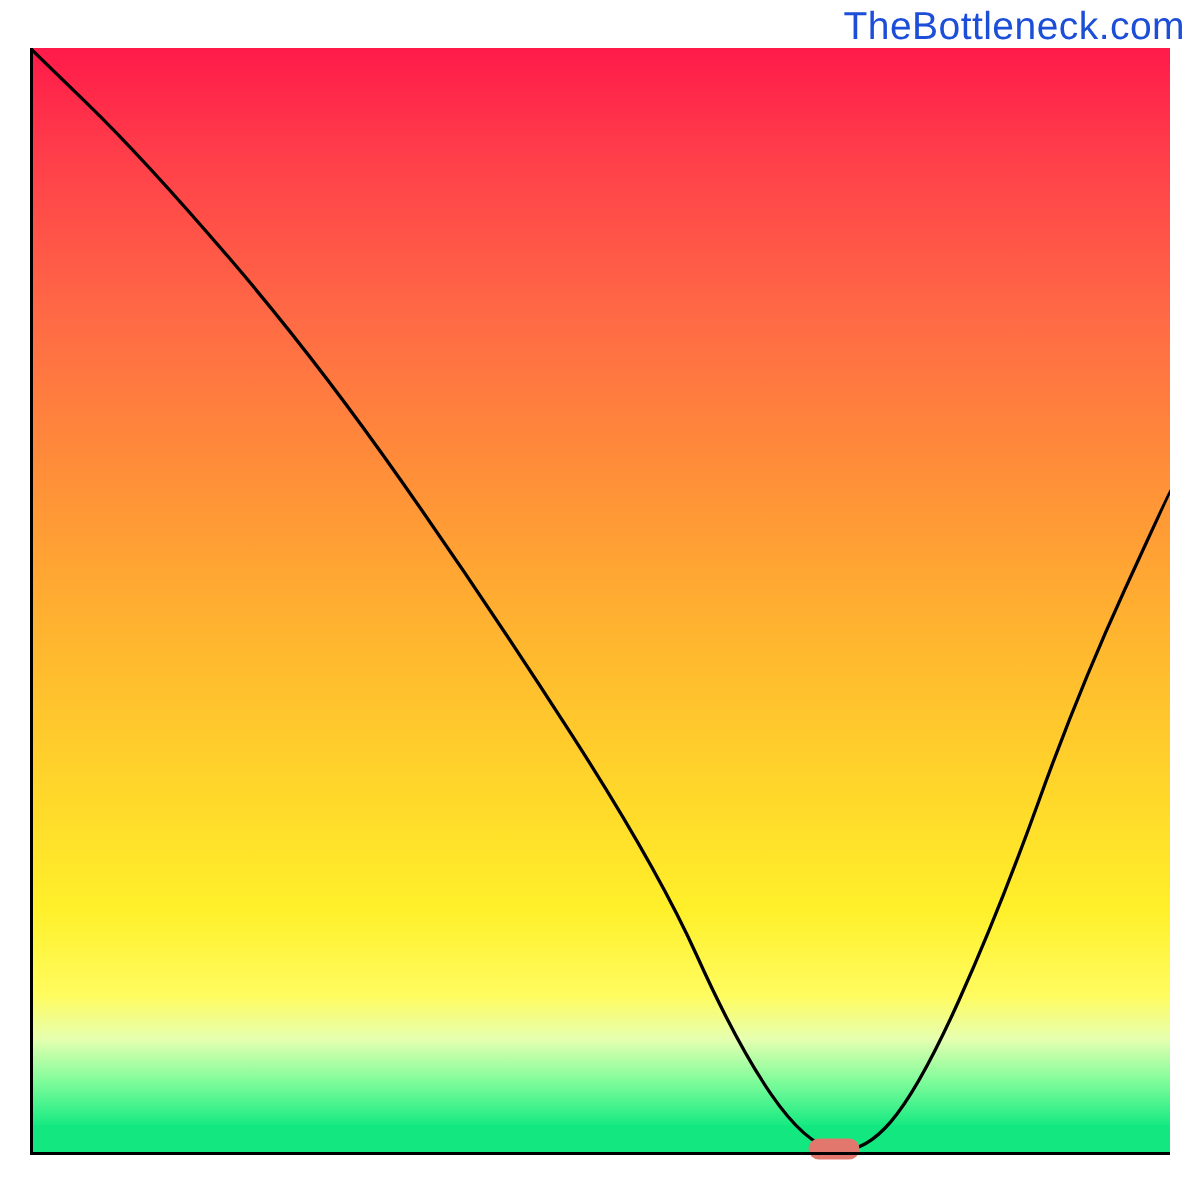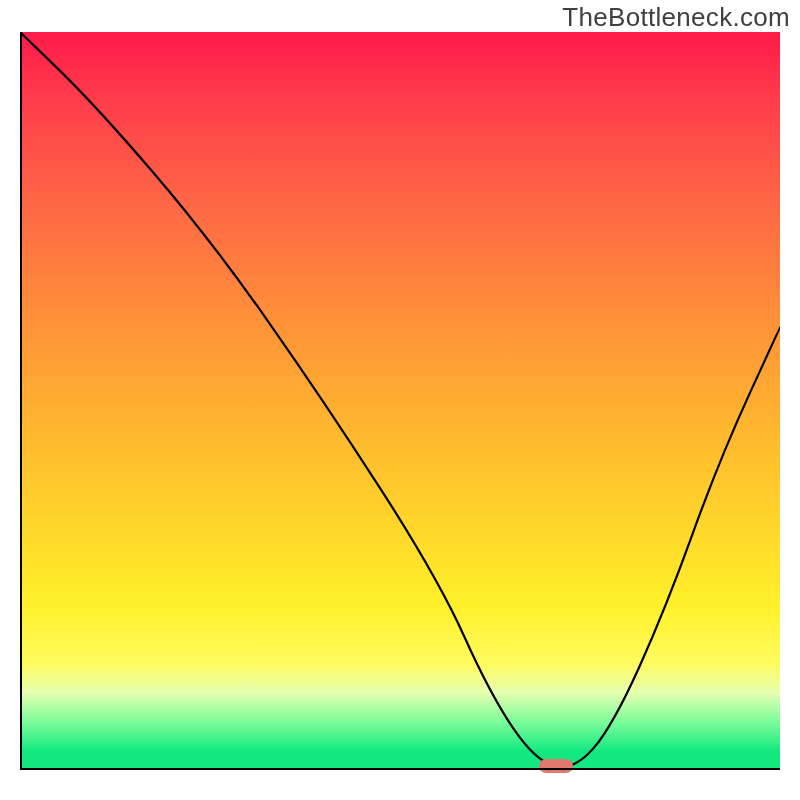--- a/index.html
+++ b/index.html
@@ -17,21 +17,21 @@
     width: 800px;
     height: 800px;
   }
 
   .watermark {
     position: absolute;
     top: 2px;
     right: 10px;
     font-size: 26px;
     font-weight: 500;
-    color: #404040;
+    color: #1d4ed8;
     letter-spacing: 0.3px;
     z-index: 20;
   }
 
   .plot {
     position: absolute;
     left: 20px;
     top: 32px;
     width: 760px;
     height: 738px;

